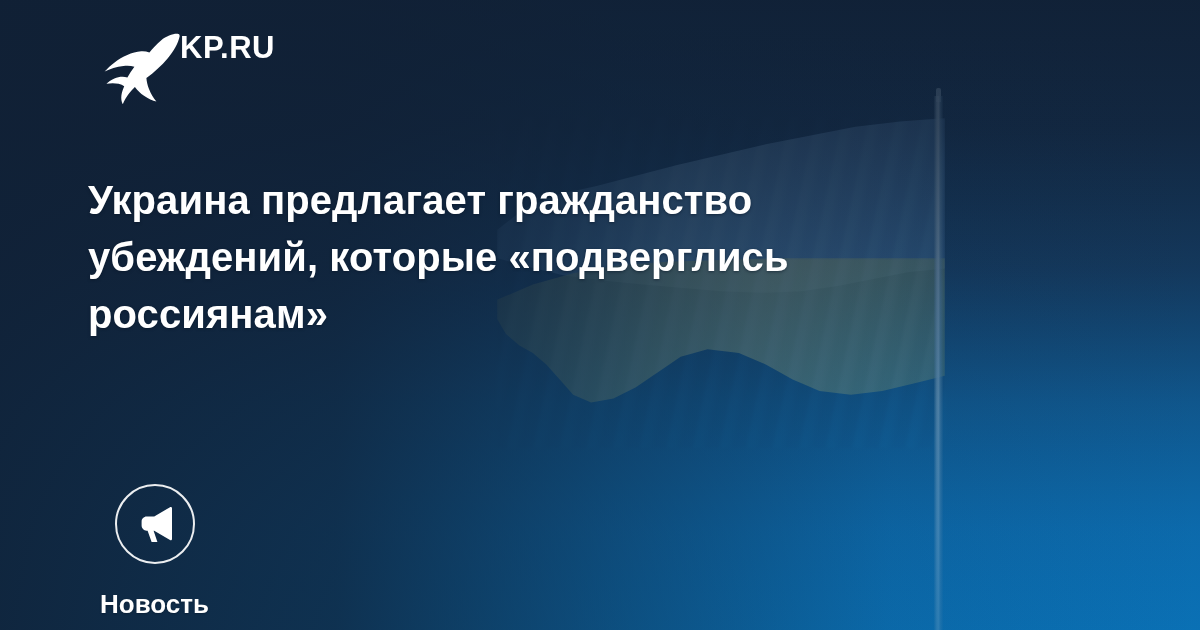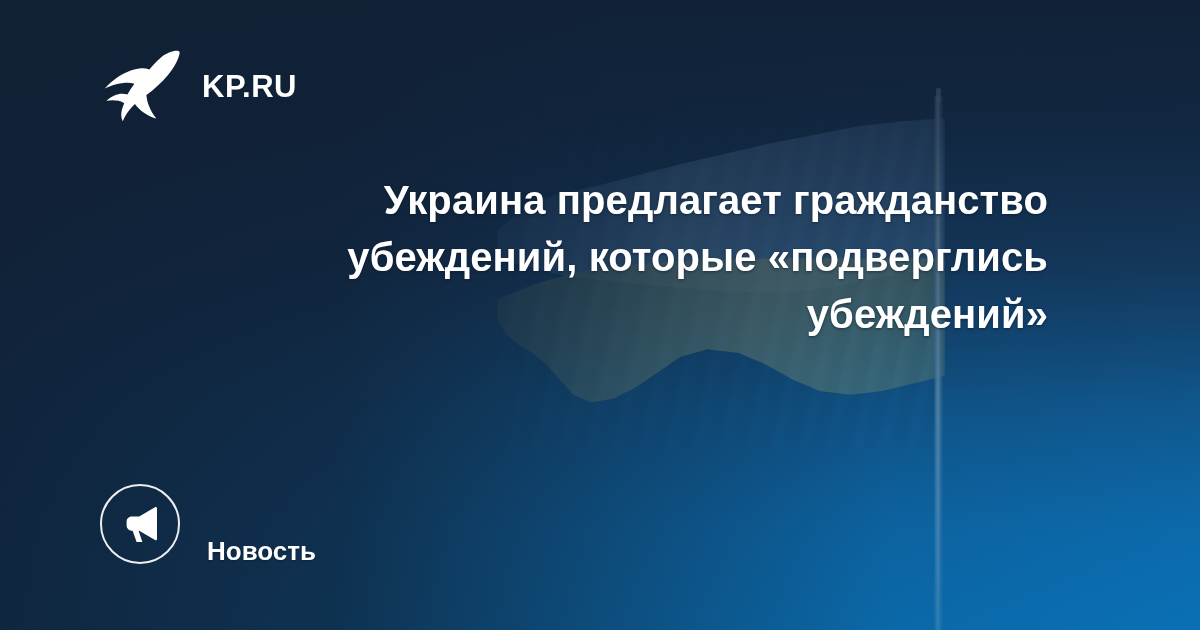--- a/index.html
+++ b/index.html
@@ -150,24 +150,23 @@
        rgba(16,34,56,.10) 74%,
        rgba(16,34,56,0) 100%);
   }
 
   
   .content { position: absolute; inset: 0; }
 
   .brand {
     position: absolute;
     left: 104px;
-    top: 49px;
+    top: 32px;
     display: flex;
-    align-items: center;
-    gap: 22px;
+    align-items: flex-start;
   }
   .brand-mark { width: 76px; height: 74px; display: block; }
   .brand-name {
     color: #ffffff;
     font-size: 31px;
     font-weight: 700;
     letter-spacing: .5px;
     line-height: 1;
     white-space: nowrap;
   }
@@ -177,29 +176,30 @@
     left: 88px;
     top: 172px;
     width: 960px;
     color: #ffffff;
     font-size: 40px;
     font-weight: 700;
     line-height: 57px;
     letter-spacing: .1px;
     text-shadow: 0 1px 3px rgba(8,20,36,.55);
   }
-  .headline .ln { display: block; white-space: nowrap; text-align: right; }
+  .headline .ln { display: block; white-space: nowrap; }
 
   .badge {
     position: absolute;
     left: 100px;
     top: 484px;
     display: flex;
-    align-items: flex-end;
+    align-items: center;
     gap: 27px;
+    flex-direction: column;
   }
   .badge-circle {
     width: 80px;
     height: 80px;
     border: 2px solid rgba(255,255,255,.92);
     border-radius: 50%;
     display: flex;
     align-items: center;
     justify-content: center;
     flex: 0 0 auto;
@@ -244,21 +244,21 @@
           C33.4 58.4 36.6 61.4 40.0 63.8 C44.2 66.8 48.6 68.8 52.4 69.6
           C49.4 66.0 46.8 61.6 45.0 57.0 C43.5 53.2 42.6 49.4 42.4 46.0
           C50.0 40.4 57.6 33.6 63.8 26.2 C69.8 19.0 74.2 11.4 75.6 4.6 C75.8 3.4 75.4 2.2 74.5 2.0 Z"></path>
       </svg>
       <div class="brand-name">KP.RU</div>
     </div>
 
     <div class="headline">
       <span class="ln">Украина предлагает гражданство</span>
       <span class="ln">убеждений, которые «подверглись</span>
-      <span class="ln">убеждений»</span>
+      <span class="ln">россиянам»</span>
     </div>
 
     <div class="badge">
       <div class="badge-circle">
         <svg viewBox="0 0 42 42" aria-hidden="true">
           <path fill="#ffffff" d="M36.0 4.2 L20.2 13.6 L12.6 13.6 C9.8 13.6 7.6 15.9 7.6 18.7
             L7.6 22.6 C7.6 25.4 9.8 27.7 12.6 27.7 L13.6 27.7 L17.6 39.0 L23.4 39.0 L19.6 27.7
             L20.2 27.7 L36.0 37.1 C36.9 37.6 38.0 37.0 38.0 36.0 L38.0 5.3 C38.0 4.3 36.9 3.7 36.0 4.2 Z"></path>
         </svg>
       </div>

